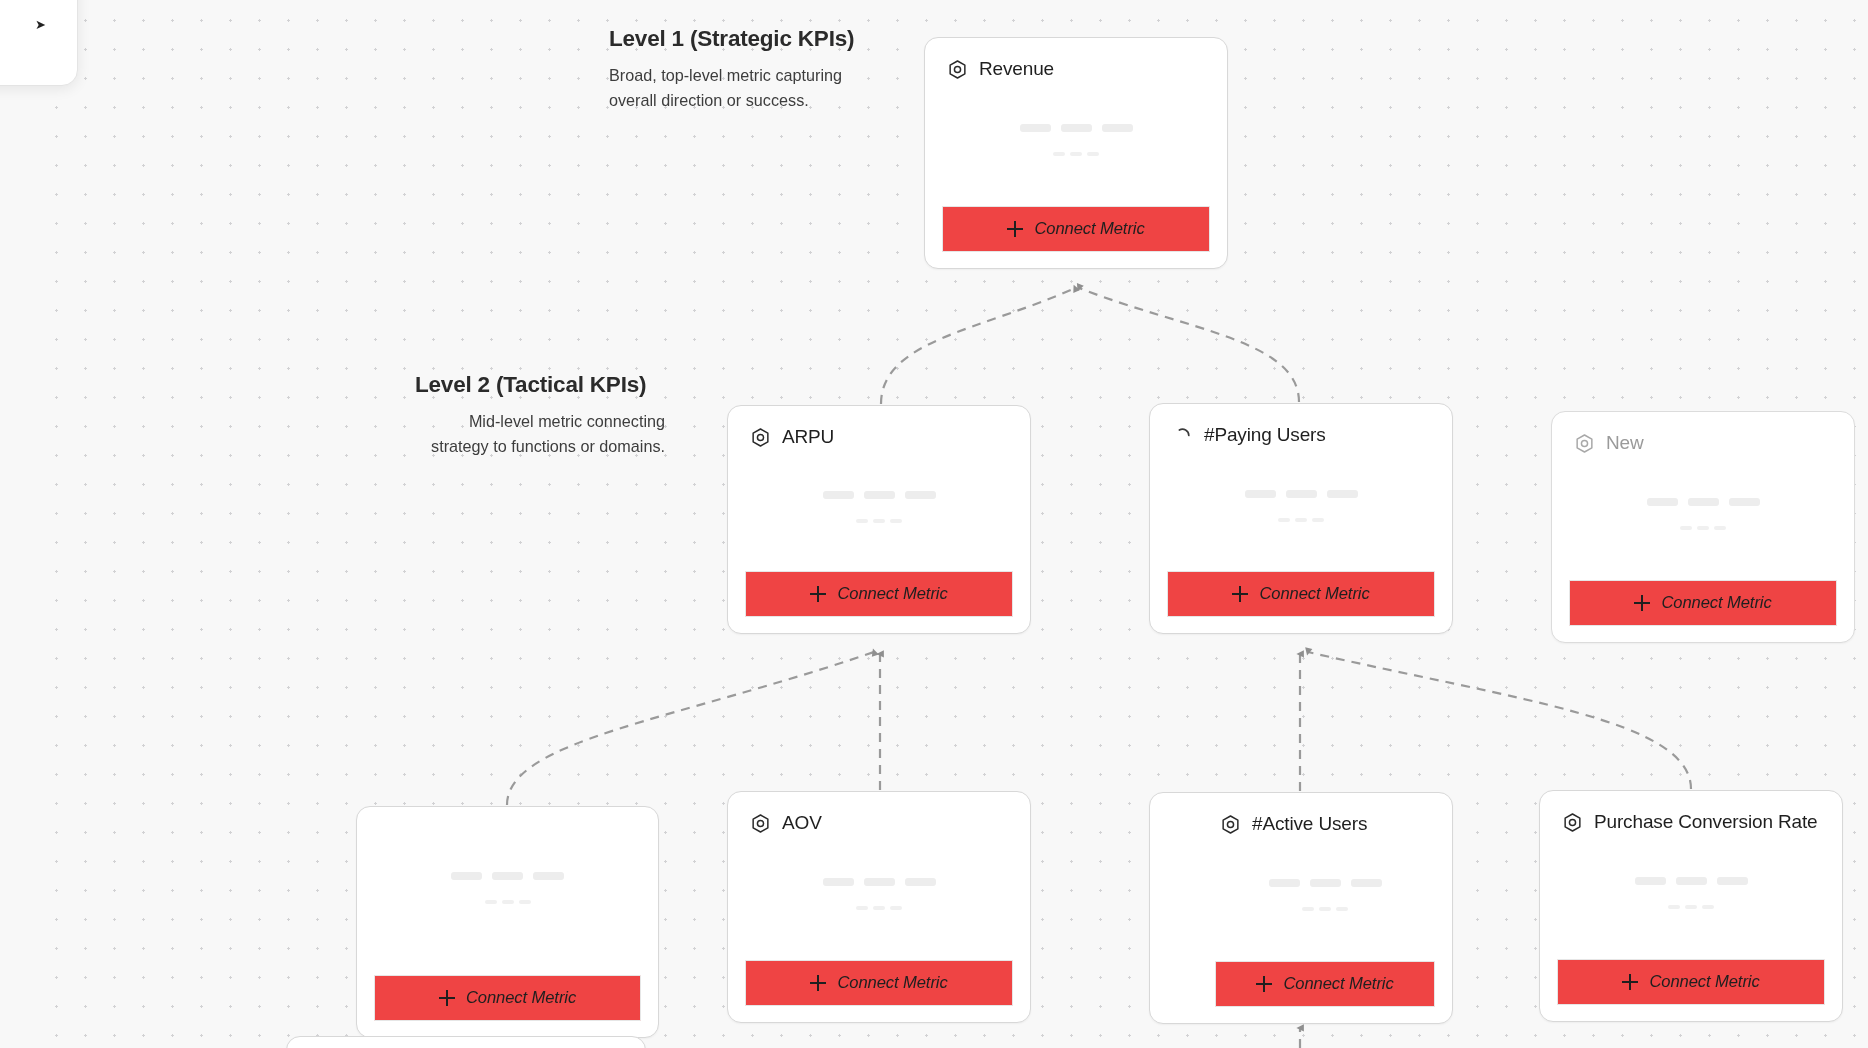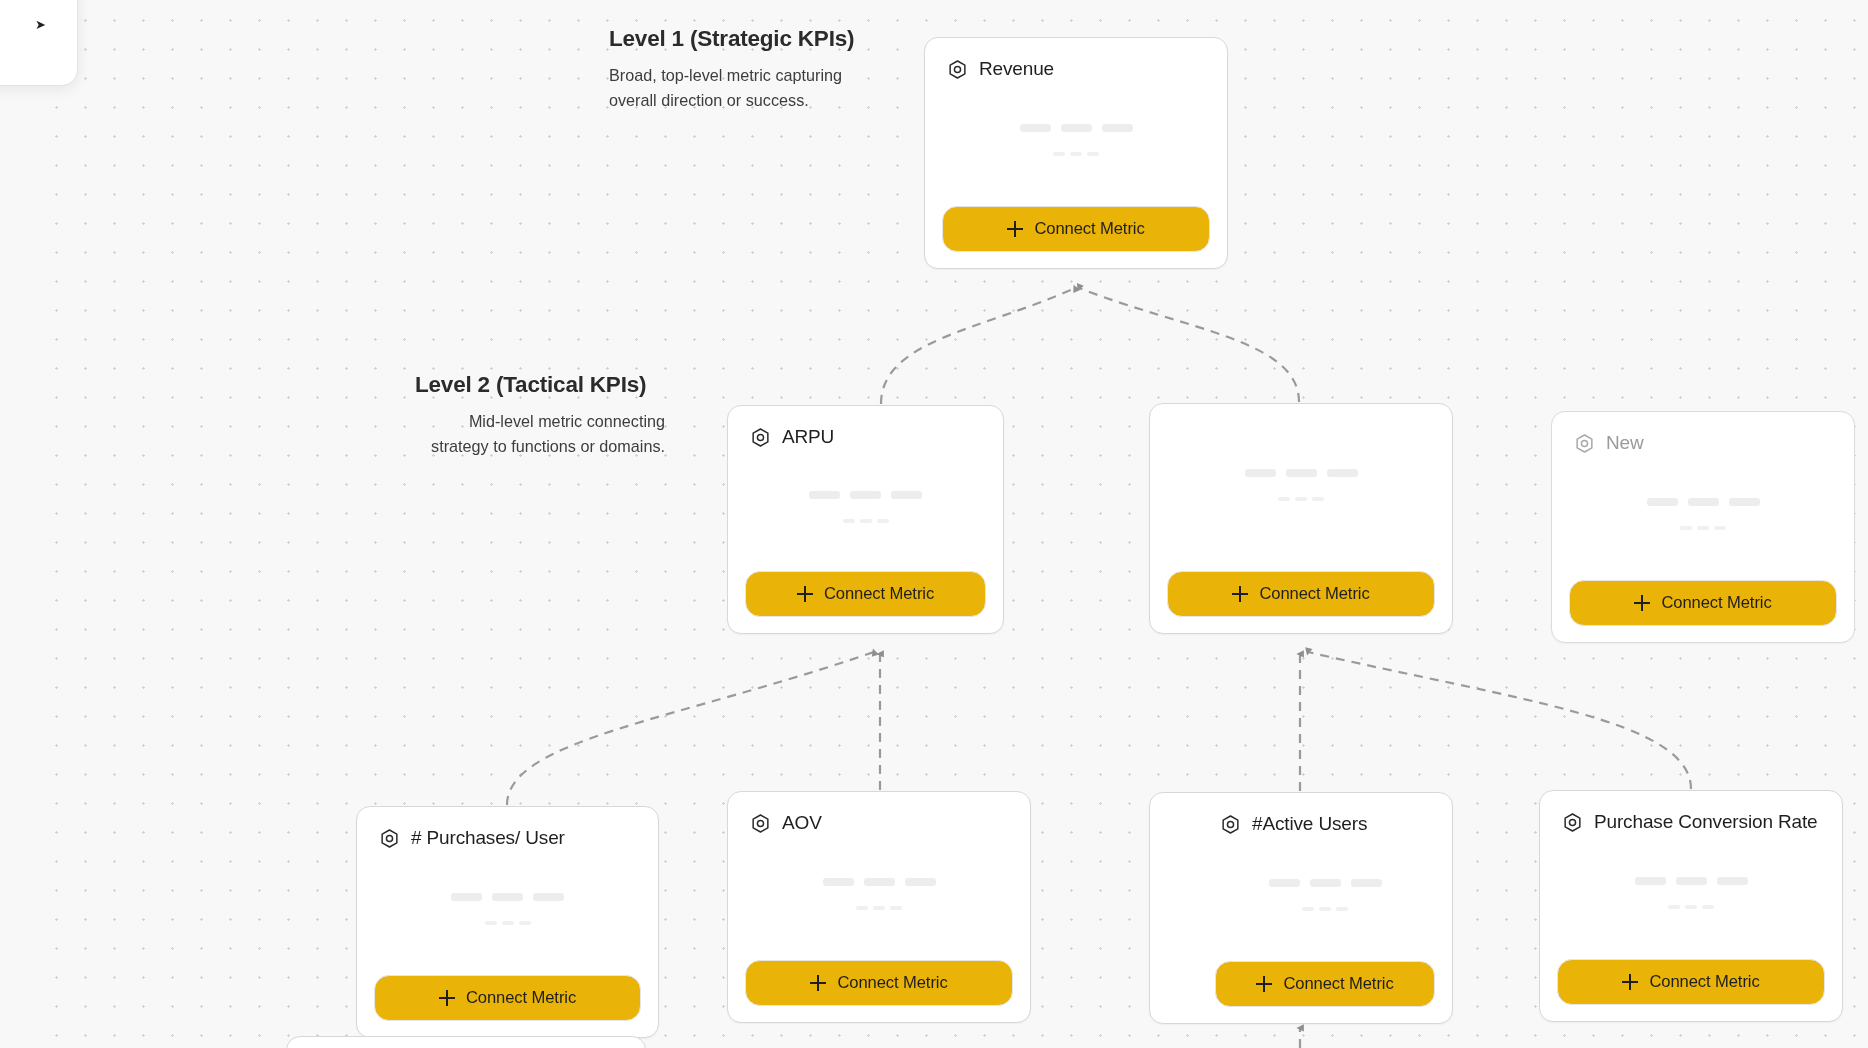--- a/index.html
+++ b/index.html
@@ -102,28 +102,29 @@
   .skel.b { width: 31px; height: 8px; }
   .skel.c { width: 31px; height: 8px; }
   .skel-row.small { gap: 5px; }
   .skel-row.small .skel { width: 12px; height: 4px; background: #f0f0f0; }
 
   
   .connect-btn {
     margin: 0 17px 16px 17px;
     height: 46px;
     border: 1px solid #e6e6e6;
-    border-radius: 15px;
-    background: #eab308;
+    border-radius: 1px;
+    background: #ef4444;
     display: flex;
     align-items: center;
     justify-content: center;
     gap: 11px;
     cursor: pointer;
     user-select: none;
+    font-style: italic;
   }
   .plus-icon {
     width: 16px; height: 16px;
     position: relative;
     flex: none;
   }
   .plus-icon::before, .plus-icon::after {
     content: "";
     position: absolute;
     background: #1f1f1f;
@@ -133,21 +134,21 @@
   .connect-label {
     font-size: 16.6px;
     font-weight: 500;
     color: #1f1f1f;
     letter-spacing: -0.1px;
     white-space: nowrap;
   }
 
   
   #card-revenue        { left: 888px;  top: 37px;  width: 304px; height: 232px; text-align: center; }
-  #card-arpu           { left: 691px;  top: 405px; width: 277px; height: 229px; }
+  #card-arpu           { left: 691px;  top: 405px; width: 304px; height: 229px; }
   #card-paying-users   { left: 1113px; top: 403px; width: 304px; height: 231px; }
   #card-new            { left: 1515px; top: 411px; width: 304px; height: 232px; gap: 32px; }
   #card-purchases-user { left: 320px;  top: 806px; width: 303px; height: 232px; }
   #card-aov            { left: 691px;  top: 791px; width: 304px; height: 232px; }
   #card-active-users   { left: 1113px; top: 792px; width: 304px; height: 232px; padding-left: 48px; }
   #card-purchase-cvr   { left: 1503px; top: 790px; width: 304px; height: 232px; }
 
   
   #card-partial-bottom {
     left: 250px; top: 1036px; width: 360px; height: 120px;
@@ -258,20 +259,26 @@
         <span class="skel"></span>
       </div>
     </div>
     <div class="connect-btn">
       <span class="plus-icon"></span>
       <span class="connect-label">Connect Metric</span>
     </div>
   </div>
 
   <div class="card" id="card-paying-users">
+    <div class="card-head">
+      <svg class="spin-icon" viewBox="0 0 24 24">
+        <path d="M19.2 12 A7.2 7.2 0 0 0 8.4 5.8" fill="none" stroke="#3a3a3a" stroke-width="1.9" stroke-linecap="round"></path>
+      </svg>
+      <div class="card-title">#Paying Users</div>
+    </div>
     <div class="card-body">
       <div class="skel-row">
         <span class="skel a"></span>
         <span class="skel b"></span>
         <span class="skel c"></span>
       </div>
       <div class="skel-row small">
         <span class="skel"></span>
         <span class="skel"></span>
         <span class="skel"></span>
@@ -303,103 +310,96 @@
         <span class="skel"></span>
       </div>
     </div>
     <div class="connect-btn">
       <span class="plus-icon"></span>
       <span class="connect-label">Connect Metric</span>
     </div>
   </div>
 
   <div class="card" id="card-purchases-user">
+    <div class="card-body">
+      <div class="skel-row">
+        <span class="skel a"></span>
+        <span class="skel b"></span>
+        <span class="skel c"></span>
+      </div>
+      <div class="skel-row small">
+        <span class="skel"></span>
+        <span class="skel"></span>
+        <span class="skel"></span>
+      </div>
+    </div>
+    <div class="connect-btn">
+      <span class="plus-icon"></span>
+      <span class="connect-label">Connect Metric</span>
+    </div>
+  </div>
+
+  <div class="card" id="card-aov">
     <div class="card-head">
       <svg class="hex-icon" viewBox="0 0 24 24">
         <path d="M12 2.3 L20.4 7.1 L20.4 16.9 L12 21.7 L3.6 16.9 L3.6 7.1 Z" fill="none" stroke="#2a2a2a" stroke-width="1.7" stroke-linejoin="round"></path>
         <circle cx="12" cy="12" r="3.5" fill="none" stroke="#2a2a2a" stroke-width="1.7"></circle>
       </svg>
-      <div class="card-title"># Purchases/ User</div>
-    </div>
-    <div class="card-body">
-      <div class="skel-row">
-        <span class="skel a"></span>
-        <span class="skel b"></span>
-        <span class="skel c"></span>
-      </div>
-      <div class="skel-row small">
-        <span class="skel"></span>
-        <span class="skel"></span>
-        <span class="skel"></span>
-      </div>
-    </div>
-    <div class="connect-btn">
-      <span class="plus-icon"></span>
-      <span class="connect-label">Connect Metric</span>
-    </div>
-  </div>
-
-  <div class="card" id="card-aov">
+      <div class="card-title">AOV</div>
+    </div>
+    <div class="card-body">
+      <div class="skel-row">
+        <span class="skel a"></span>
+        <span class="skel b"></span>
+        <span class="skel c"></span>
+      </div>
+      <div class="skel-row small">
+        <span class="skel"></span>
+        <span class="skel"></span>
+        <span class="skel"></span>
+      </div>
+    </div>
+    <div class="connect-btn">
+      <span class="plus-icon"></span>
+      <span class="connect-label">Connect Metric</span>
+    </div>
+  </div>
+
+  <div class="card" id="card-active-users">
     <div class="card-head">
       <svg class="hex-icon" viewBox="0 0 24 24">
         <path d="M12 2.3 L20.4 7.1 L20.4 16.9 L12 21.7 L3.6 16.9 L3.6 7.1 Z" fill="none" stroke="#2a2a2a" stroke-width="1.7" stroke-linejoin="round"></path>
         <circle cx="12" cy="12" r="3.5" fill="none" stroke="#2a2a2a" stroke-width="1.7"></circle>
       </svg>
-      <div class="card-title">AOV</div>
-    </div>
-    <div class="card-body">
-      <div class="skel-row">
-        <span class="skel a"></span>
-        <span class="skel b"></span>
-        <span class="skel c"></span>
-      </div>
-      <div class="skel-row small">
-        <span class="skel"></span>
-        <span class="skel"></span>
-        <span class="skel"></span>
-      </div>
-    </div>
-    <div class="connect-btn">
-      <span class="plus-icon"></span>
-      <span class="connect-label">Connect Metric</span>
-    </div>
-  </div>
-
-  <div class="card" id="card-active-users">
+      <div class="card-title">#Active Users</div>
+    </div>
+    <div class="card-body">
+      <div class="skel-row">
+        <span class="skel a"></span>
+        <span class="skel b"></span>
+        <span class="skel c"></span>
+      </div>
+      <div class="skel-row small">
+        <span class="skel"></span>
+        <span class="skel"></span>
+        <span class="skel"></span>
+      </div>
+    </div>
+    <div class="connect-btn">
+      <span class="plus-icon"></span>
+      <span class="connect-label">Connect Metric</span>
+    </div>
+  </div>
+
+  <div class="card" id="card-purchase-cvr">
     <div class="card-head">
       <svg class="hex-icon" viewBox="0 0 24 24">
         <path d="M12 2.3 L20.4 7.1 L20.4 16.9 L12 21.7 L3.6 16.9 L3.6 7.1 Z" fill="none" stroke="#2a2a2a" stroke-width="1.7" stroke-linejoin="round"></path>
         <circle cx="12" cy="12" r="3.5" fill="none" stroke="#2a2a2a" stroke-width="1.7"></circle>
       </svg>
-      <div class="card-title">#Active Users</div>
-    </div>
-    <div class="card-body">
-      <div class="skel-row">
-        <span class="skel a"></span>
-        <span class="skel b"></span>
-        <span class="skel c"></span>
-      </div>
-      <div class="skel-row small">
-        <span class="skel"></span>
-        <span class="skel"></span>
-        <span class="skel"></span>
-      </div>
-    </div>
-    <div class="connect-btn">
-      <span class="plus-icon"></span>
-      <span class="connect-label">Connect Metric</span>
-    </div>
-  </div>
-
-  <div class="card" id="card-purchase-cvr">
-    <div class="card-head">
-      <svg class="hex-icon" viewBox="0 0 24 24">
-        <path d="M12 2.3 L20.4 7.1 L20.4 16.9 L12 21.7 L3.6 16.9 L3.6 7.1 Z" fill="none" stroke="#2a2a2a" stroke-width="1.7" stroke-linejoin="round"></path>
-        <circle cx="12" cy="12" r="3.5" fill="none" stroke="#2a2a2a" stroke-width="1.7"></circle>
-      </svg>
       <div class="card-title">Purchase Conversion Rate</div>
     </div>
     <div class="card-body">
       <div class="skel-row">
         <span class="skel a"></span>
         <span class="skel b"></span>
         <span class="skel c"></span>
       </div>
       <div class="skel-row small">
         <span class="skel"></span>

